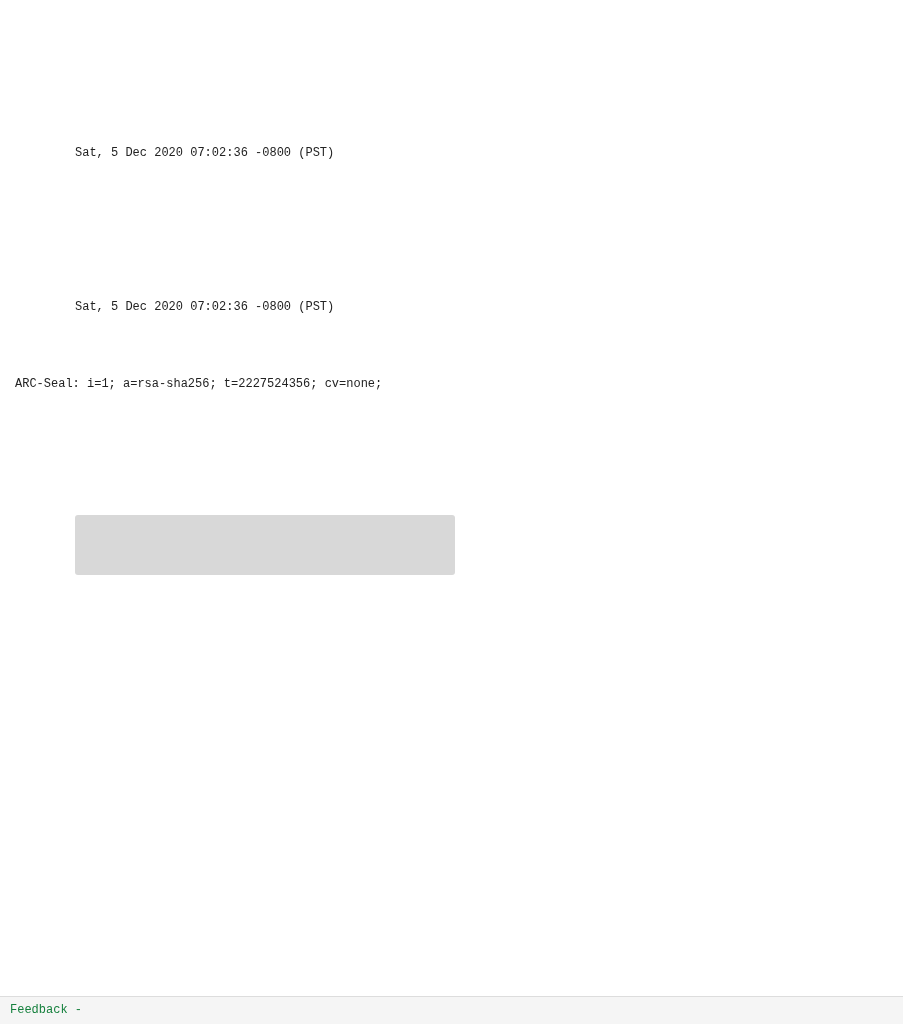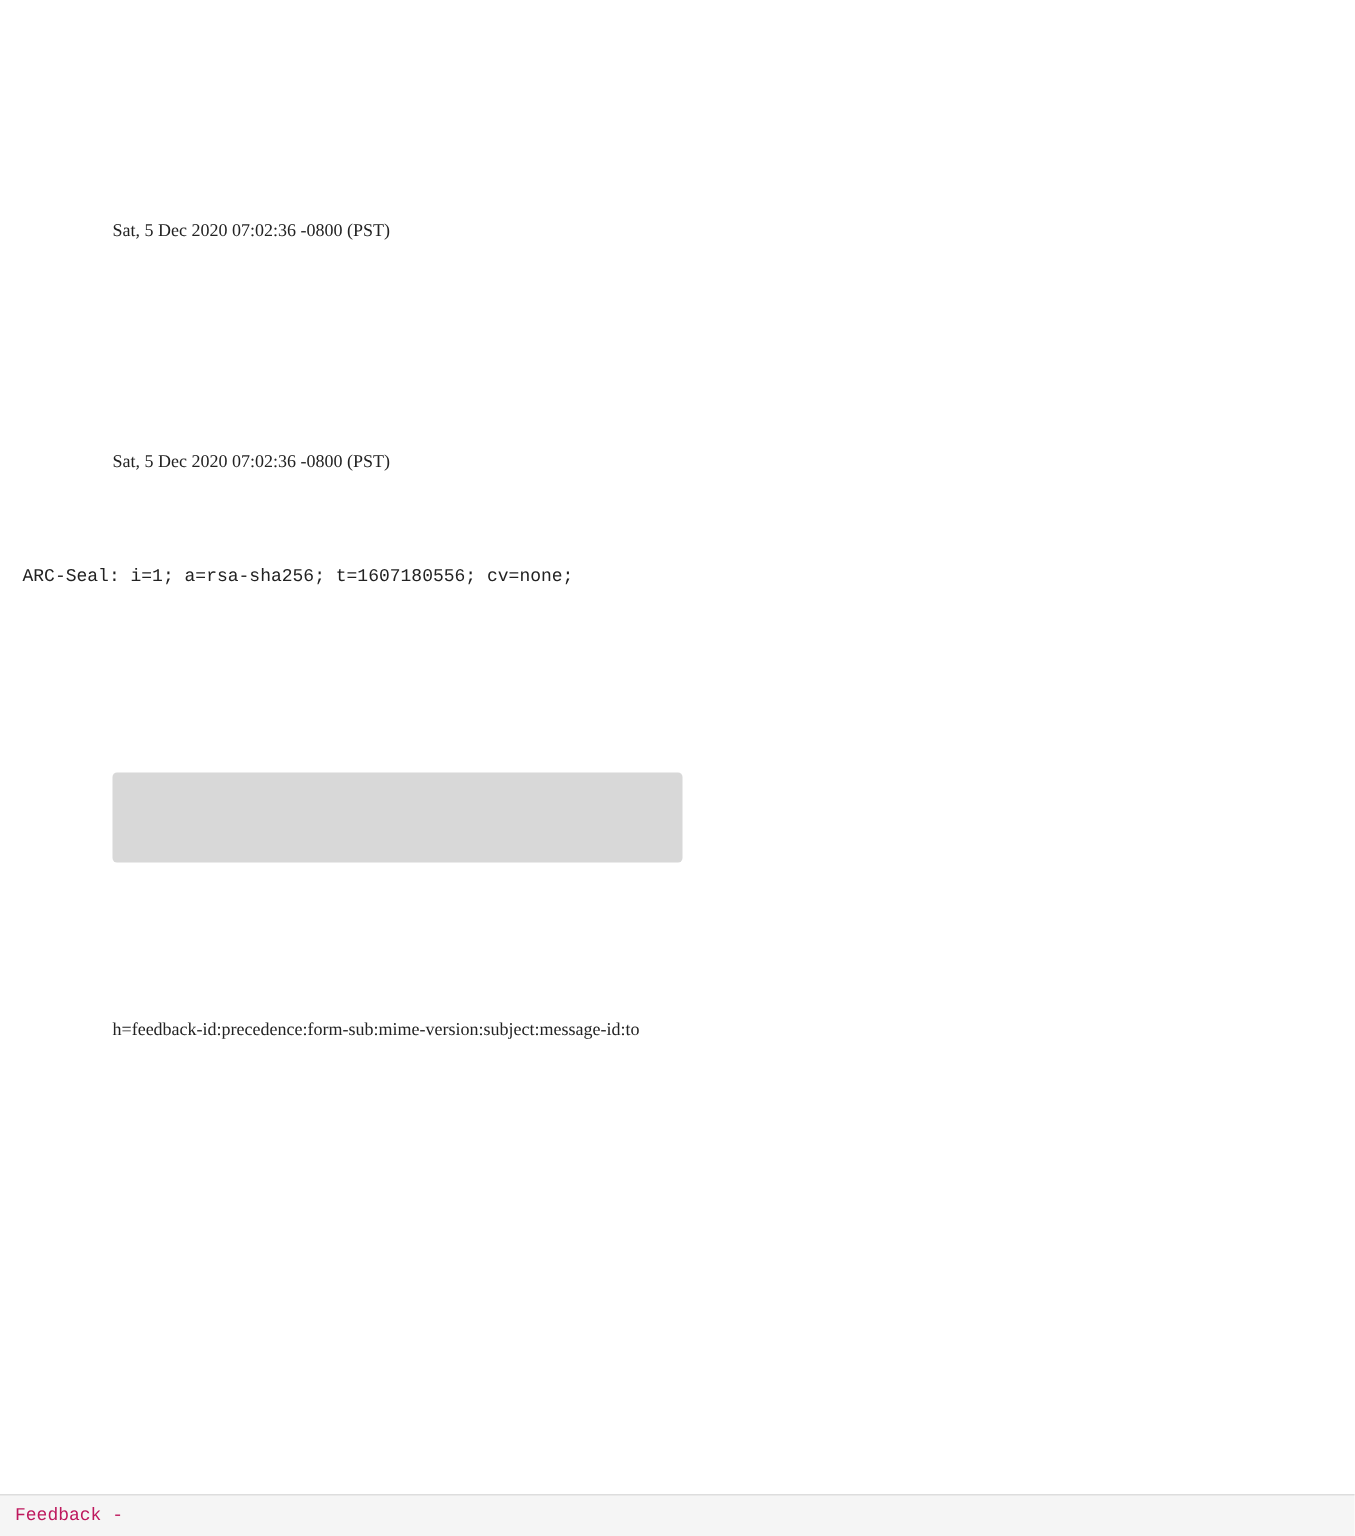--- a/index.html
+++ b/index.html
@@ -43,56 +43,55 @@
       display: block;
       background: #d8d8d8;
       border-radius: 3px;
       height: 60px;
       width: 380px;
       margin: 6px 60px 6px 60px;
     }
 
     .indent {
       padding-left: 60px;
-      font-family: Liberation Serif, serif;
     }
 
     .footer-bar {
       position: fixed;
       bottom: 0;
       left: 0;
       width: 100%;
       background: #f5f5f5;
       border-top: 1px solid #ddd;
       padding: 4px 10px;
       font-size: 12px;
-      color: #be185d;
+      color: #15803d;
       display: flex;
       align-items: center;
       gap: 4px;
     }
   </style>
 </head>
 <body>
 
 <div class="email-headers">
 
   <br>
   <br>
   <span class="header-line indent">Sat, 5 Dec 2020 07:02:36 -0800 (PST)</span><br>
   <br>
   <br>
   <span class="header-line indent">Sat, 5 Dec 2020 07:02:36 -0800 (PST)</span><br>
-  <span class="header-line">ARC-Seal: i=1; a=rsa-sha256; t=1607180556; cv=none;</span><br>
+  <span class="header-line">ARC-Seal: i=1; a=rsa-sha256; t=2227524356; cv=none;</span><br>
   <br>
 
   <span class="redacted-block"></span>
 
   <br>
-  <span class="header-line indent">h=feedback-id:precedence:form-sub:mime-version:subject:message-id:to</span><br>
+  <br>
   <br>
 
   
 
   <br>
   <br>
   <br>
   <br>
   <br>
   <br>

